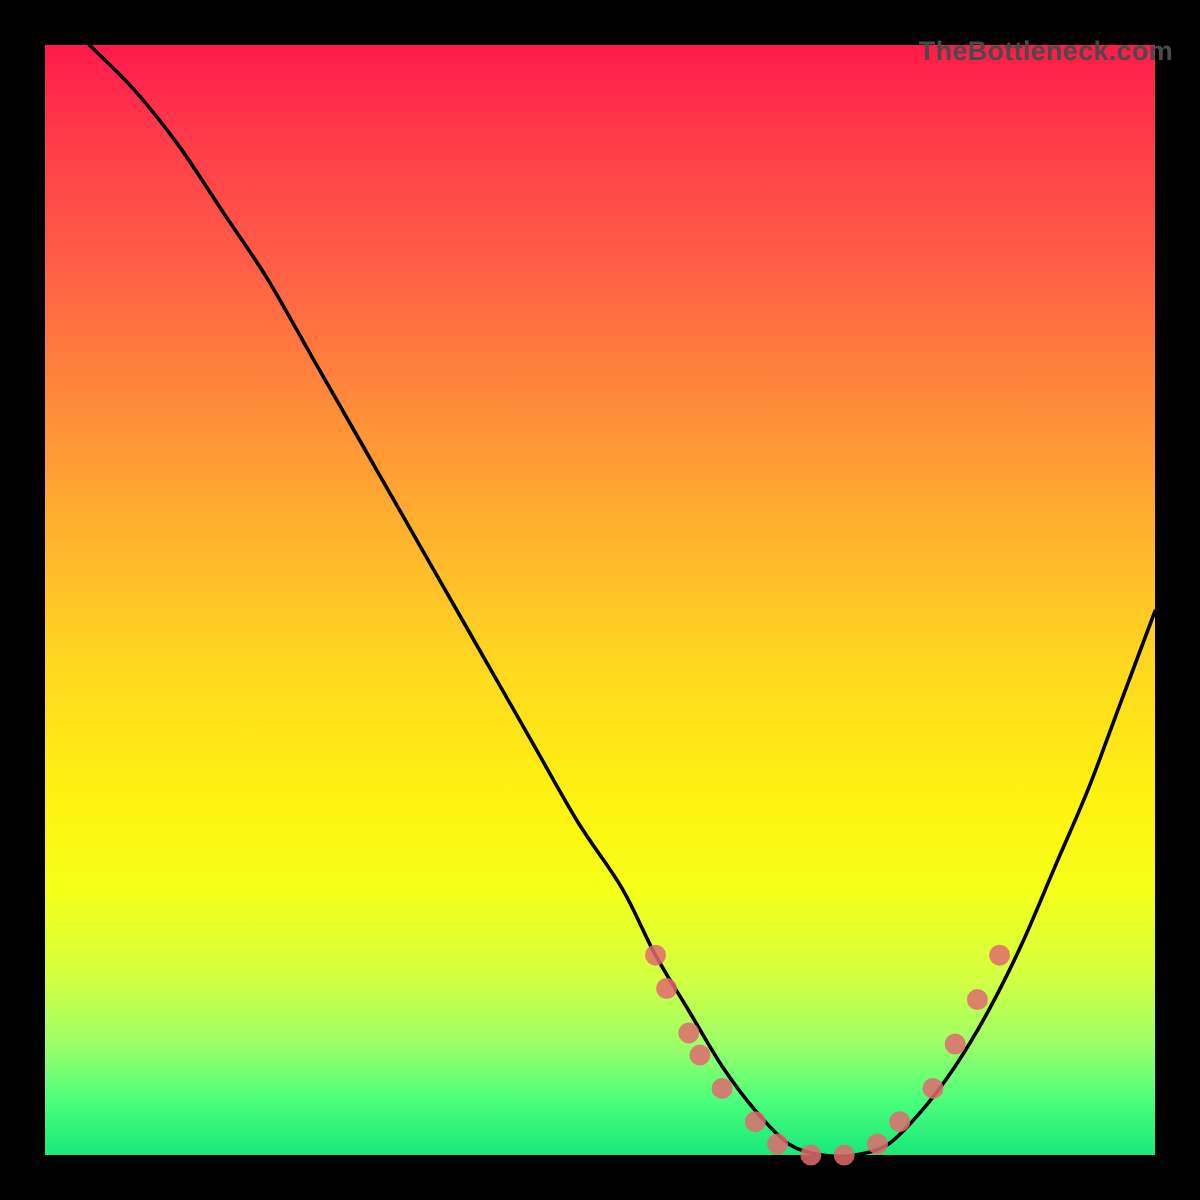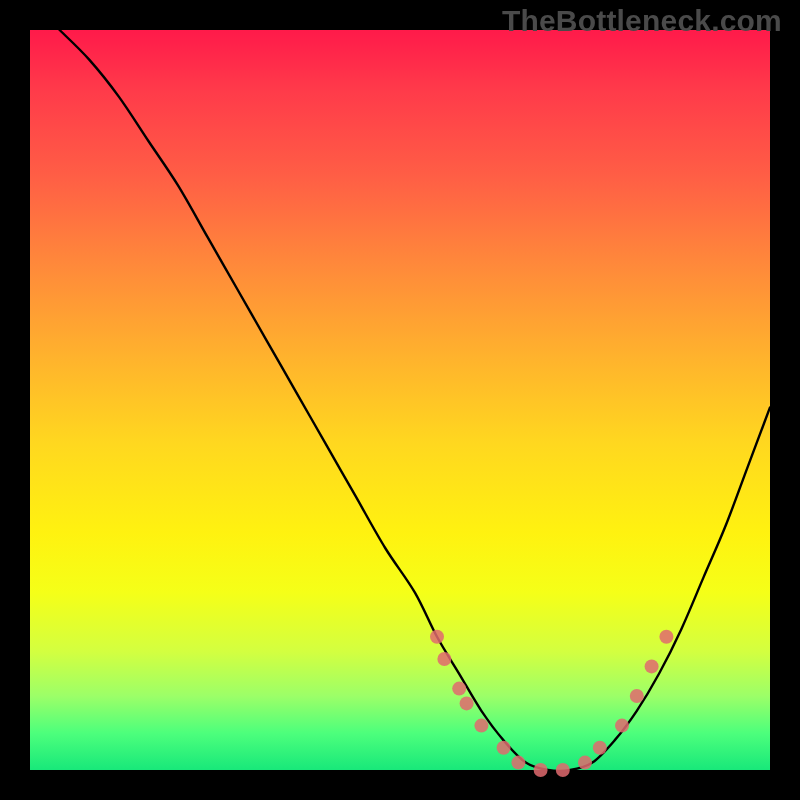--- a/index.html
+++ b/index.html
@@ -5,24 +5,24 @@
   * { margin: 0; padding: 0; box-sizing: border-box; }
   html, body { width: 800px; height: 800px; background: #000; overflow: hidden; }
   .outer {
     width: 800px;
     height: 800px;
     background: #000;
     position: relative;
   }
   .watermark {
     position: absolute;
-    top: 4px;
+    top: 24px;
     right: 18px;
     font-family: Arial, Helvetica, sans-serif;
-    font-size: 30px;
+    font-size: 18px;
     font-weight: bold;
     color: #4a4a4a;
     letter-spacing: 0.2px;
     z-index: 10;
   }
   .plot {
     position: absolute;
     left: 30px;
     top: 30px;
     width: 740px;

